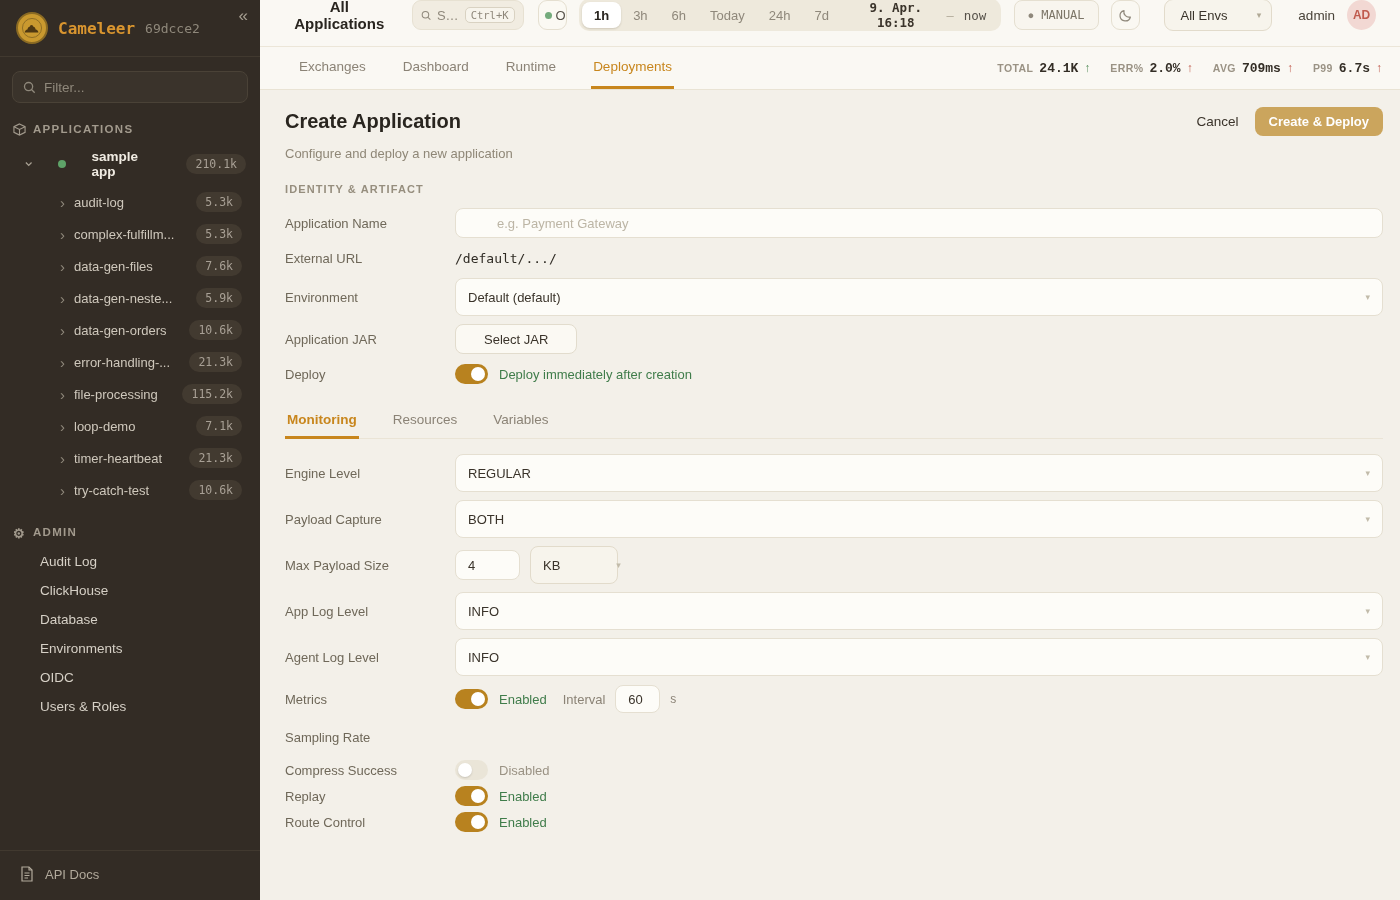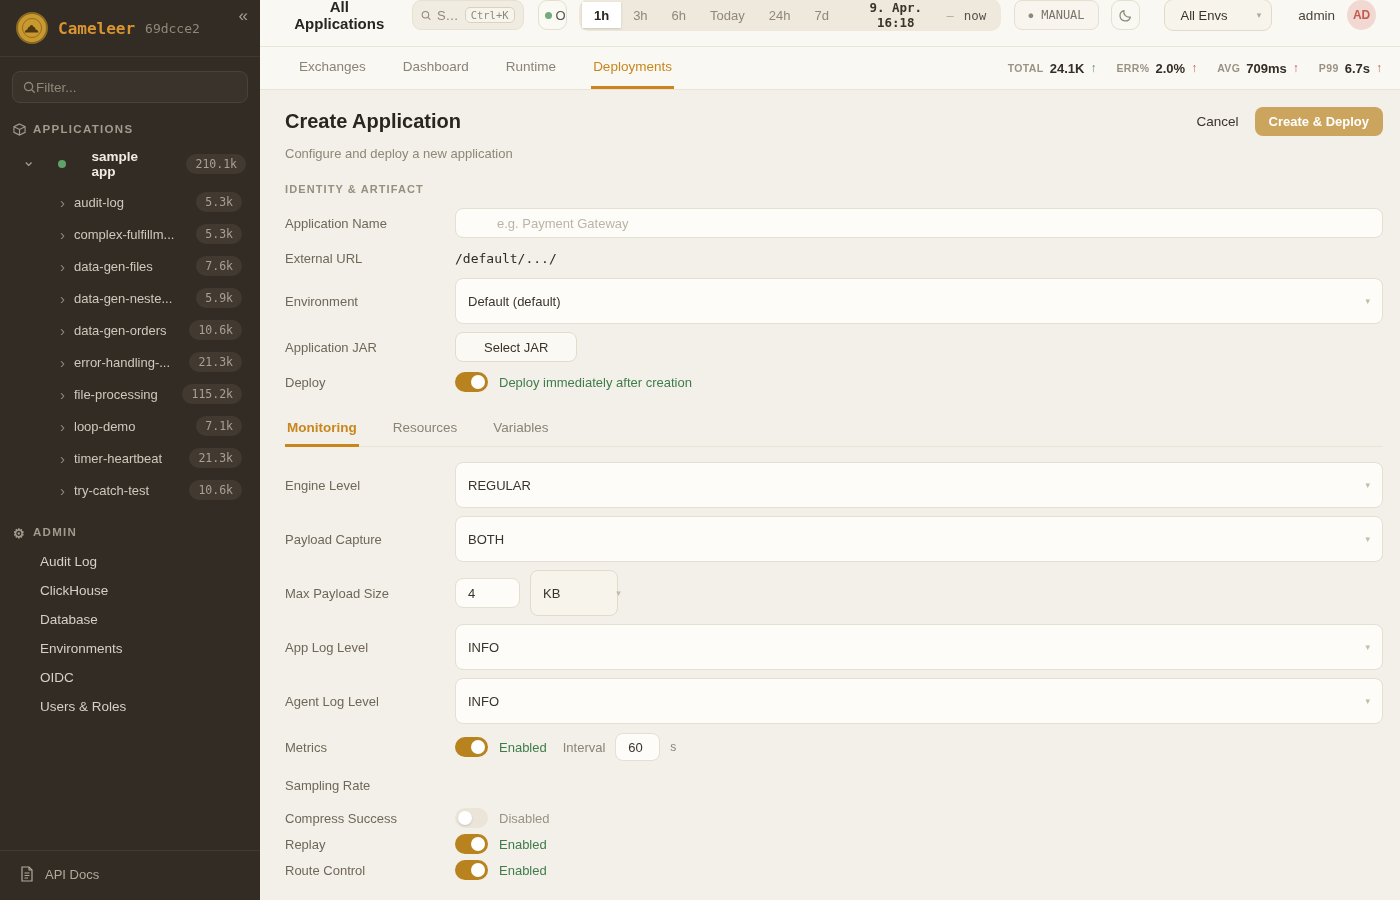--- a/index.html
+++ b/index.html
@@ -7,21 +7,21 @@
   body { font-family:"Liberation Sans", sans-serif; width:1400px; height:900px; overflow:hidden; }
   .app { width:1400px; height:900px; display:flex; }
 
   
   .sidebar { width:260px; min-width:260px; background:#332c25; color:#d6d0c6; display:flex; flex-direction:column; position:relative; }
   .side-header { height:57px; border-bottom:1px solid #41392f; display:flex; align-items:center; padding:0 16px; gap:10px; }
   .logo { width:32px; height:32px; border-radius:50%; background:#c9992f; border:2px solid #8a6a23; display:flex; align-items:center; justify-content:center; flex:none; }
   .brand { font-family:"DejaVu Sans Mono", monospace; font-weight:700; font-size:16px; color:#d9952f; }
   .version { font-family:"DejaVu Sans Mono", monospace; font-size:13px; color:#8f887b; }
   .collapse { position:absolute; top:7px; right:12px; color:#a79f92; font-size:17px; line-height:1; cursor:pointer; }
-  .filter { margin:14px 12px 14px; background:#3a332b; border:1px solid #4a4237; border-radius:8px; height:32px; display:flex; align-items:center; gap:0; padding:0 10px; color:#8f887b; font-size:13.5px; cursor:text;text-align:right; }
+  .filter { margin:14px 12px 14px; background:#3a332b; border:1px solid #4a4237; border-radius:8px; height:32px; display:flex; align-items:center; gap:8px; padding:0 10px; color:#8f887b; font-size:13.5px; cursor:text;text-align:right; }
   .sec-h { display:flex; align-items:flex-start; gap:7px; padding:6px 13px; color:#a29a8d; font-size:11.5px; font-weight:700; letter-spacing:1.3px; }
   .sec-h.admin { margin-top:14px; }
   .gear-glyph { font-size:13px; color:#a29a8d; }
   .app-row { display:flex; align-items:center; gap:25px; padding:7px 14px 7px 24px; cursor:pointer; }
   .dot-green { width:8px; height:8px; border-radius:50%; background:#5ea368; flex:none; }
   .app-name { color:#f0ebe2; font-weight:600; font-size:13.5px; }
   .count-pill { margin-left:auto; background:#423a30; border-radius:10px; padding:3px 9px; font-family:"DejaVu Sans Mono", monospace; font-size:11.5px; color:#a8a095; }
   .route-row { display:flex; align-items:center; gap:9px; padding:6px 18px 6px 60px; cursor:pointer; }
   .chev-r { color:#8f887b; font-size:15px; line-height:1; }
   .route-name { color:#cfc8bc; font-size:13px; white-space:nowrap; overflow:hidden; }
@@ -32,40 +32,40 @@
   .main { flex:1; display:flex; flex-direction:column; min-width:0; }
   .topbar { height:47px; background:#faf8f3; border-bottom:1px solid #ece6d8; display:flex; align-items:center; padding:0 24px 16px 25px; flex:none;text-align:center; }
   .tb-title { font-weight:700; font-size:15px; color:#29251f; }
   .search-box { margin-left:18px; width:112px; height:30px; background:#f1ece1; border:1px solid #e7e1d2; border-radius:9px; display:flex; align-items:center; gap:6px; padding:0 8px; cursor:text; }
   .search-text { color:#8f887b; font-size:13px; }
   .kbd { font-family:"DejaVu Sans Mono", monospace; font-size:10.5px; color:#8f887b; border:1px solid #d9d2c2; border-radius:5px; padding:1px 5px; background:#f7f4ec; white-space:nowrap; }
   .status-pill { margin-left:14px; width:30px; height:30px; border:1px solid #e5dfd0; border-radius:9px; background:#fbf9f3; display:flex; align-items:center; gap:4px; padding:0 6px; overflow:hidden; cursor:pointer; }
   .status-pill .sdot { width:7px; height:7px; border-radius:50%; background:#74ab7c; flex:none; }
   .status-pill .txt { font-size:13px; color:#57524a; }
   .time-group { margin-left:12px; height:32px; background:#eee9dc; border-radius:10px; display:flex; align-items:center; padding:0 3px; }
-  .range-btn { padding:0 12px; height:26px; display:flex; align-items:center; color:#8f887b; font-size:13px; border-radius:0; cursor:pointer; }
+  .range-btn { padding:0 12px; height:26px; display:flex; align-items:center; color:#8f887b; font-size:13px; border-radius:8px; cursor:pointer; }
   .range-btn.active { background:#ffffff; color:#29251f; font-weight:700; box-shadow:0 1px 2px rgba(60,50,30,.18); }
   .time-from { font-family:"DejaVu Sans Mono", monospace; font-weight:700; font-size:12.5px; color:#3a332a; padding:0 8px 0 14px; cursor:pointer; }
   .time-dash { color:#b3ab9b; font-size:13px; padding:0 2px; }
   .time-to { font-family:"DejaVu Sans Mono", monospace; font-size:12.5px; color:#57524a; padding:0 12px 0 8px; cursor:pointer; }
   .manual-btn { margin-left:13px; height:30px; border:1px solid #e5dfd0; background:#f8f5ee; border-radius:8px; display:flex; align-items:center; gap:8px; padding:0 13px; font-family:"DejaVu Sans Mono", monospace; font-size:12px; color:#7c7567; cursor:pointer; }
   .manual-btn .mdot { font-size:8px; color:#8f887b; }
   .moon-btn { margin-left:12px; width:30px; height:30px; border:1px solid #e5dfd0; border-radius:9px; background:#faf8f2; display:flex; align-items:center; justify-content:center; cursor:pointer; }
   .env-select { margin-left:24px; width:112px; height:32px; border:1px solid #e2dbcb; border-radius:9px; background:#f7f4ec; display:flex; align-items:center; padding:0 10px 0 16px; font-size:13px; color:#3a332a; cursor:pointer; }
   .env-select .chev { margin-left:auto; color:#b1a996; font-size:9px; }
   .user-name { margin-left:26px; font-size:13.5px; color:#4a443a; }
   .avatar { margin-left:12px; width:30px; height:30px; border-radius:50%; background:#f2d8d3; color:#c05b4e; font-weight:700; font-size:12px; display:flex; align-items:center; justify-content:center; cursor:pointer; }
 
   .navrow { height:43px; background:#faf8f3; border-bottom:1px solid #e9e3d4; display:flex; align-items:stretch; padding:0 16px 0 37px; flex:none; }
   .nav-tab { display:flex; align-items:center; padding:0 2px; margin-right:33px; font-size:13.5px; color:#8b8376; border-bottom:3px solid transparent; cursor:pointer; }
   .nav-tab.active { color:#c8861d; border-bottom-color:#c8861d; }
   .stats { margin-left:auto; display:flex; align-items:center; gap:20px; padding-right:2px; }
   .stat { display:flex; align-items:center; gap:6px; }
   .stat-label { font-size:10.5px; font-weight:700; color:#9a9284; letter-spacing:.4px; }
-  .stat-value { font-family:Liberation Sans, sans-serif; font-weight:700; font-size:13px; color:#332d25; }
+  .stat-value { font-family:Liberation Mono, monospace; font-weight:700; font-size:13px; color:#332d25; }
   .stat-arrow { font-size:12px; font-weight:700; }
   .up-good { color:#588f5e; } .up-bad { color:#c25e50; }
 
   
   .content { flex:1; background:#f3f0e9; padding:17px 17px 0 25px; overflow:hidden; }
   .page-head { display:flex; align-items:center; }
   .page-title { font-size:20px; font-weight:700; color:#29251f; }
   .head-actions { margin-left:auto; display:flex; align-items:center; gap:16px; }
   .cancel-btn { font-size:13.5px; color:#3a332a; cursor:pointer; }
   .create-btn { background:#cba55d; color:#ffffff; font-size:13px; font-weight:600; border-radius:8px; padding:7px 14px; cursor:pointer; }
@@ -74,21 +74,21 @@
   .form { margin-top:13px; }
   .frow { display:flex; align-items:center; margin-bottom:8px; min-height:30px; }
   .frow.short { min-height:24px; }
   .frow.tight { min-height:20px; margin-bottom:6px; }
   .flabel { width:170px; min-width:170px; font-size:13px; color:#6f6859; }
   .fctrl { flex:1; display:flex; align-items:center; }
   .tinput { height:30px; border:1px solid #e5dfd1; border-radius:8px; background:#fdfcf8; padding:0 12px; font-size:13px; color:#3a332a; outline:none; font-family:"Liberation Sans", sans-serif; }
   .tinput::placeholder { color:#bcb5a5; }
   .full { width:100%;padding-left:41px; }
   .w65 { width:65px; } .w45 { width:45px; height:28px; } .w75 { width:75px; }
-  .select { height:46px; border:1px solid #e5dfd1; border-radius:8px; background:#fdfcf8; display:flex; align-items:center; padding:0 12px; font-size:13px; color:#3a332a; cursor:pointer;gap:48px; }
+  .select { height:38px; border:1px solid #e5dfd1; border-radius:8px; background:#fdfcf8; display:flex; align-items:center; padding:0 12px; font-size:13px; color:#3a332a; cursor:pointer;gap:48px; }
   .select .chev { margin-left:auto; color:#c2bbaa; font-size:9px; padding-left:8px; }
   .sel-unit { width:88px; margin-left:10px; background:#f7f4ec; border-color:#e2dbcb; }
   .mono-url { font-family:"DejaVu Sans Mono", monospace; font-size:13px; color:#2e2a23; }
   .jar-btn { height:30px; border:1px solid #e2dccd; border-radius:8px; background:#fbf9f3; display:flex; align-items:center; padding:0 28px; font-size:13px; color:#3a332a; cursor:pointer; }
   .toggle { width:33px; height:20px; border-radius:10px; background:#b8821f; position:relative; flex:none; cursor:pointer; }
   .toggle::after { content:""; position:absolute; width:14px; height:14px; border-radius:50%; background:#fff; top:3px; right:3px; }
   .toggle.off { background:#eae5d8; }
   .toggle.off::after { left:3px; right:auto; box-shadow:0 1px 2px rgba(0,0,0,.15); }
   .t-green { margin-left:11px; font-size:13px; color:#3f7c4a; }
   .t-gray { margin-left:11px; font-size:13px; color:#9a9284; }

